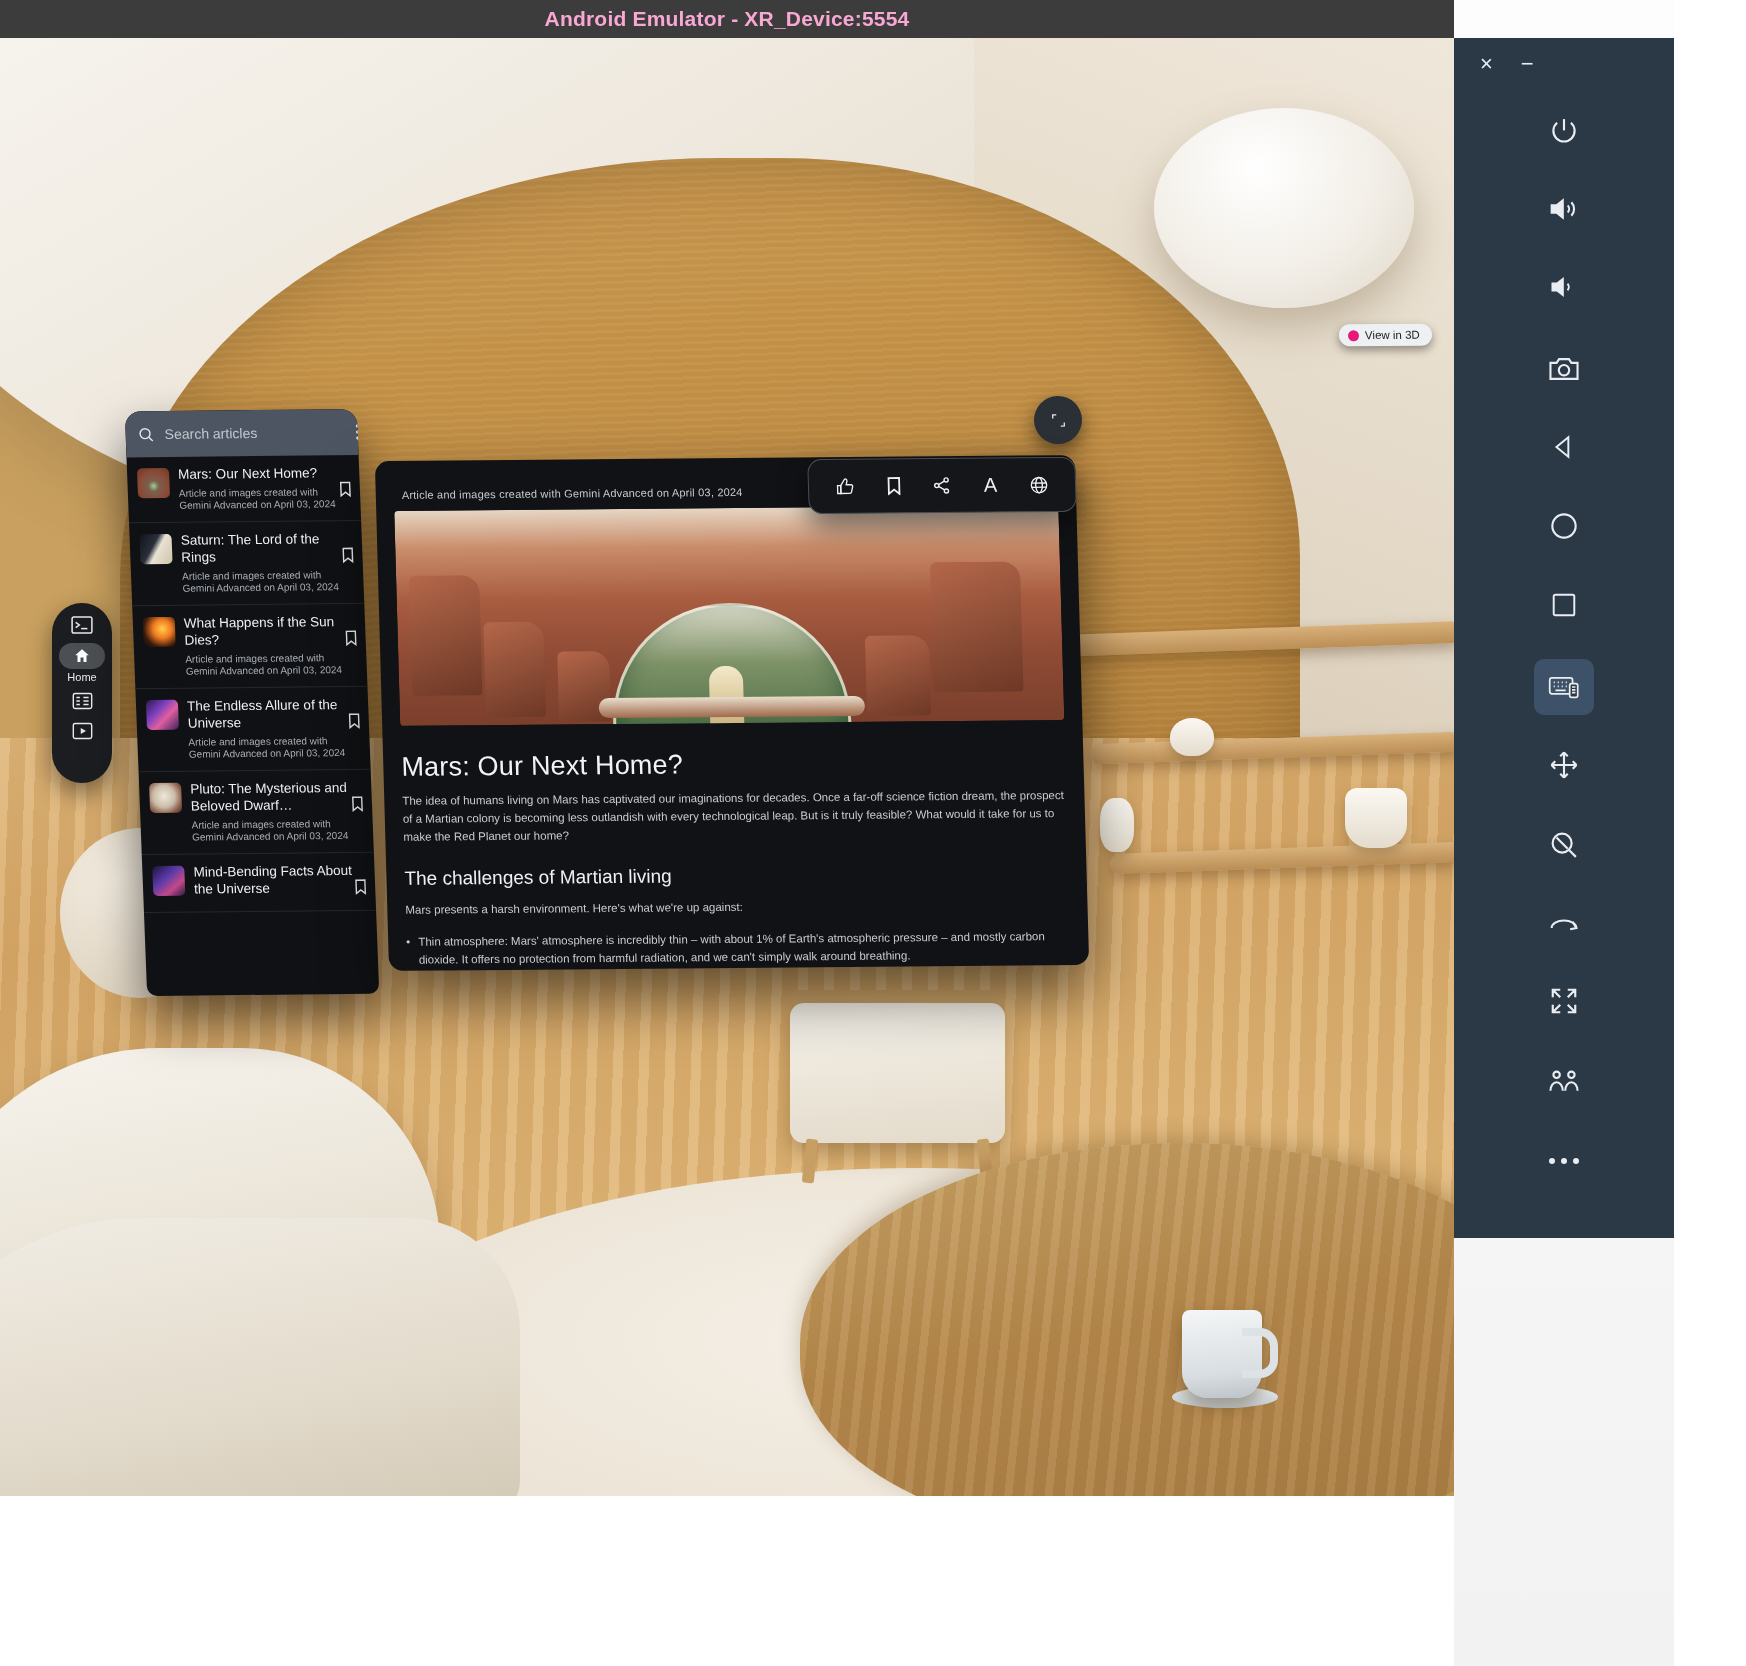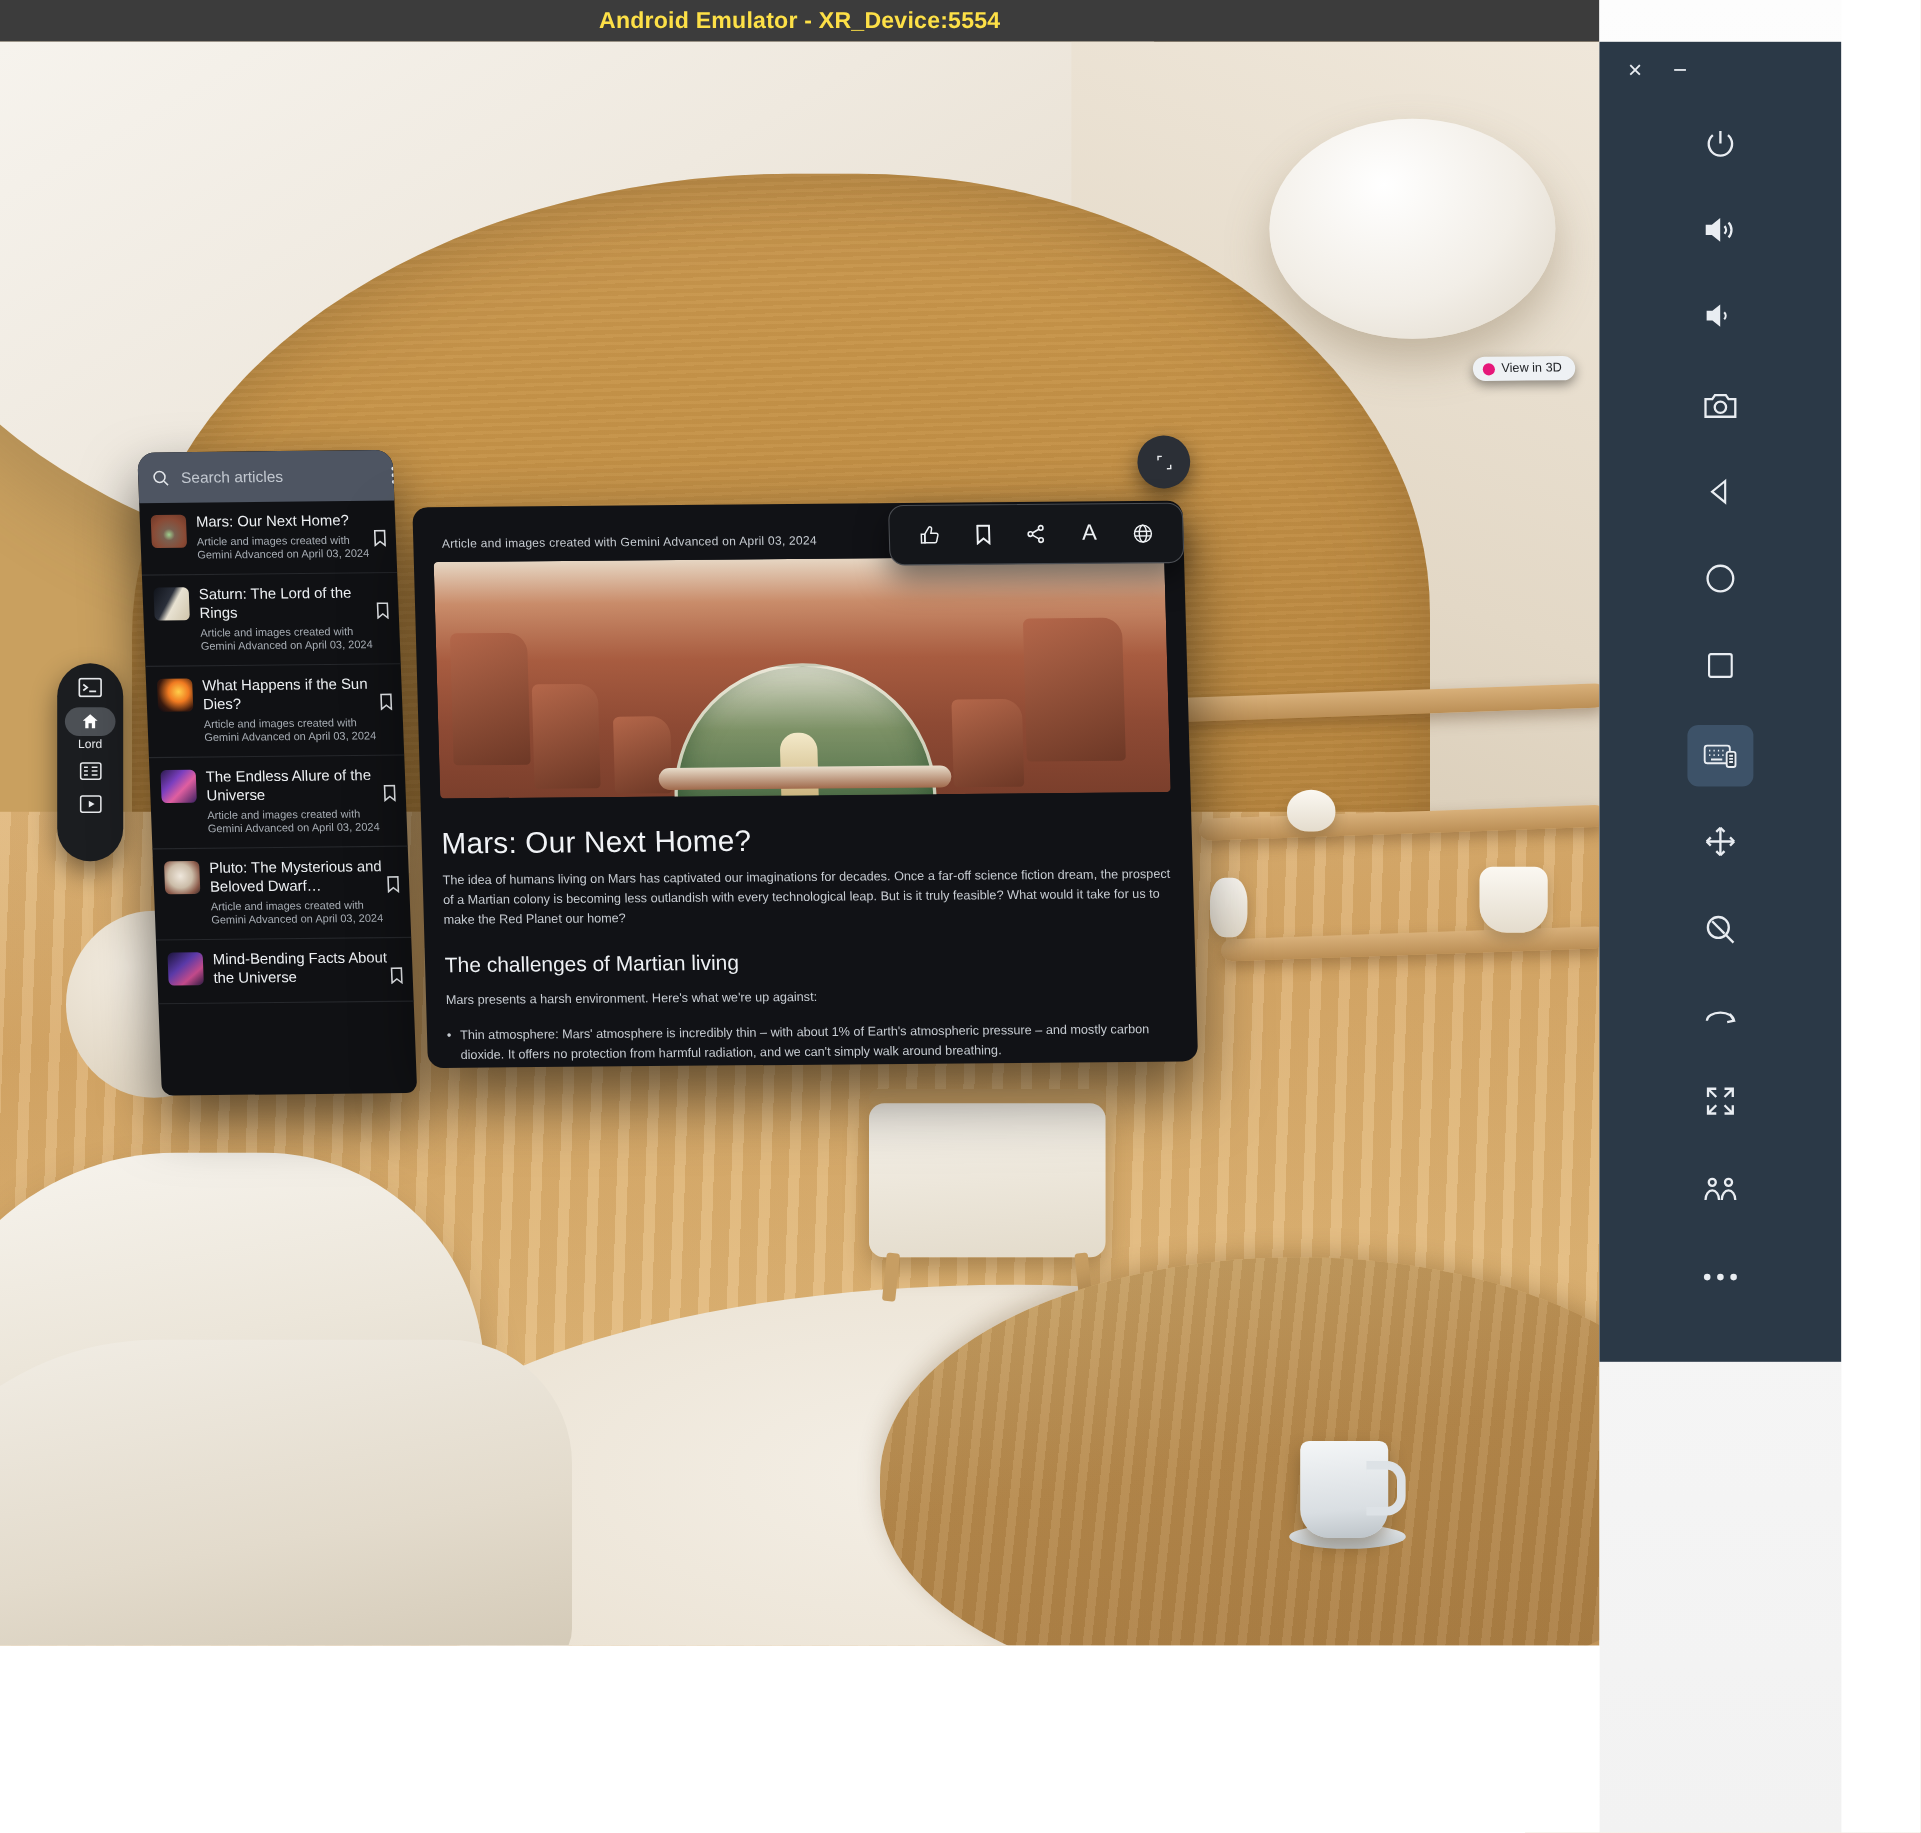--- a/index.html
+++ b/index.html
@@ -7,21 +7,21 @@
     width: 1746px; height: 1666px;
     background: #ffffff;
     font-family: "Liberation Sans", sans-serif;
     overflow: hidden;
   }
   .root { position: relative; width: 1746px; height: 1666px; }
 
   
   .titlebar {
     position: absolute; left: 0; top: 0; width: 1454px; height: 38px;
-    background: #3c3c3c; color: #fde047;
+    background: #3c3c3c; color: #f9a8d4;
     display: flex; align-items: center; justify-content: center;
     font-size: 21px; font-weight: bold; letter-spacing: .2px;
   }
 
   
   .viewport {
     position: absolute; left: 0; top: 38px; width: 1454px; height: 1458px;
     overflow: hidden;
     background: #c9a05f;
   }
@@ -323,21 +323,21 @@
               <path d="M11 14h7"></path>
           </svg>
         </span>
       </div>
       <div class="dock-item">
         <span class="dock-pill">
           <svg width="18" height="18" viewBox="0 0 24 24" fill="#ffffff">
               <path d="M12 3l9 8h-3v9h-4v-6h-4v6H6v-9H3z"></path>
             </svg>
         </span>
-        <span class="dock-label">Lord</span>
+        <span class="dock-label">Home</span>
       </div>
       <div class="dock-item">
         <span class="dock-icon">
           <svg width="21" height="18" viewBox="0 0 24 20" fill="none" stroke="#e7e9ec" stroke-width="1.6">
             <rect x="1.5" y="1.5" width="21" height="17" rx="2"></rect>
               <path d="M5 6h4M5 10h4M5 14h4M13 6h6M13 10h6M13 14h6"></path>
           </svg>
         </span>
       </div>
       <div class="dock-item">

